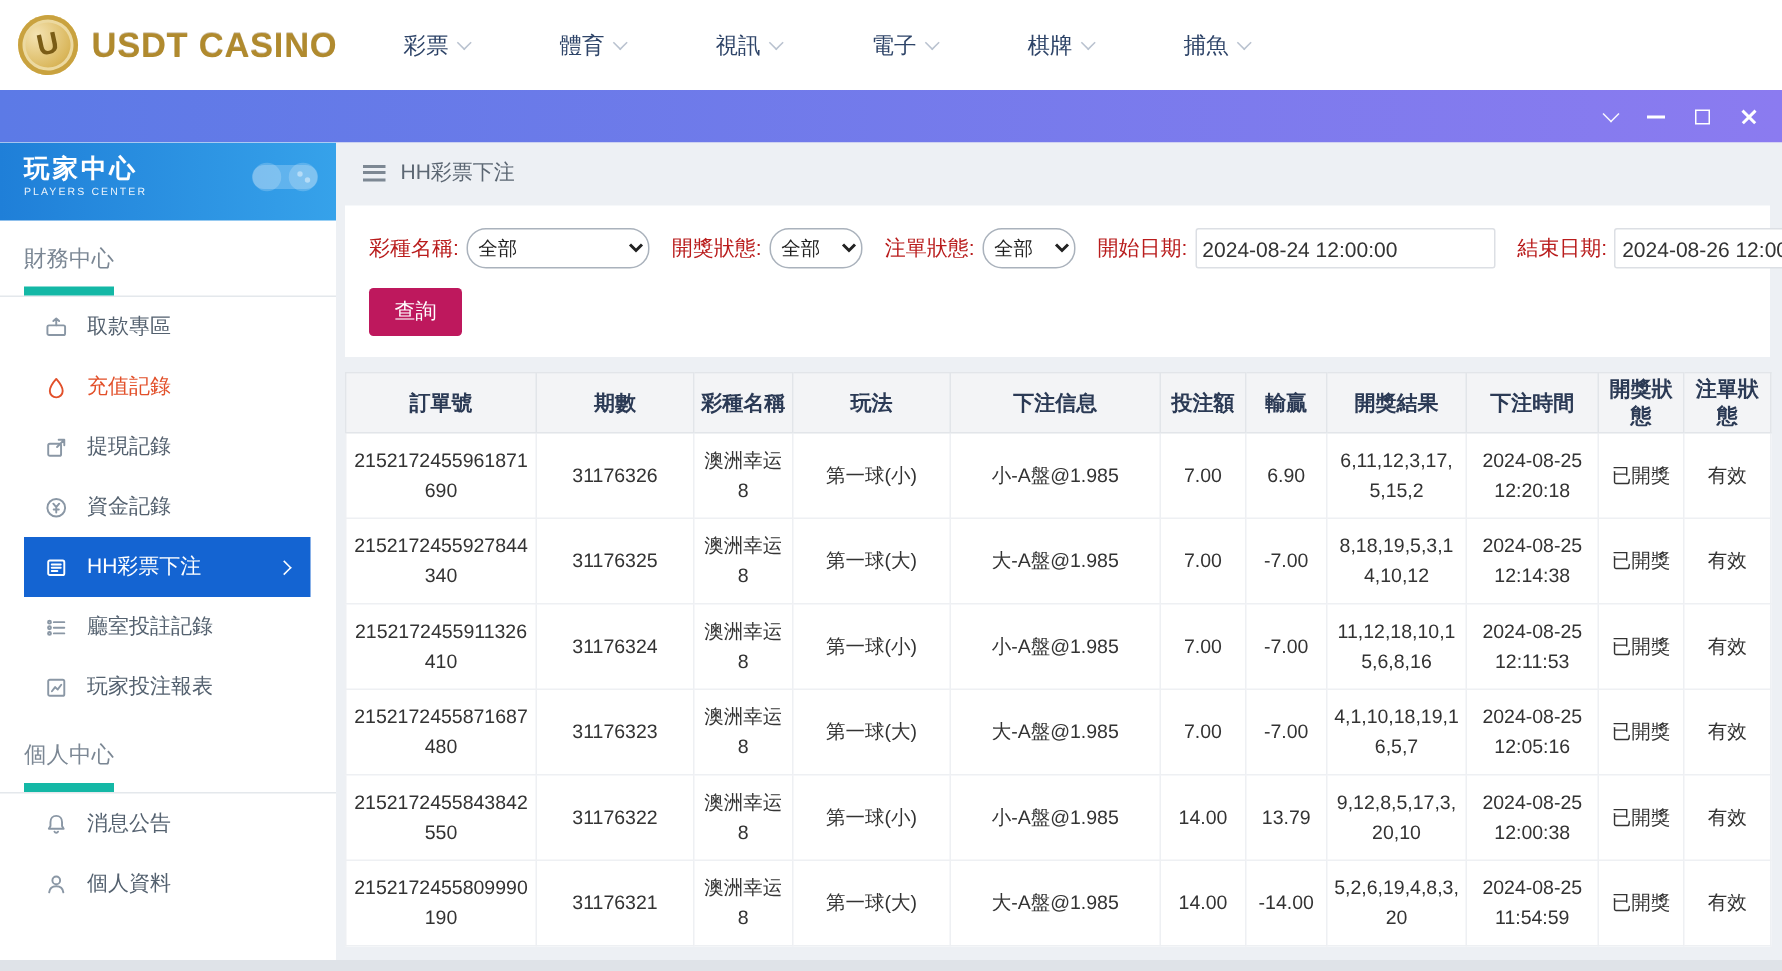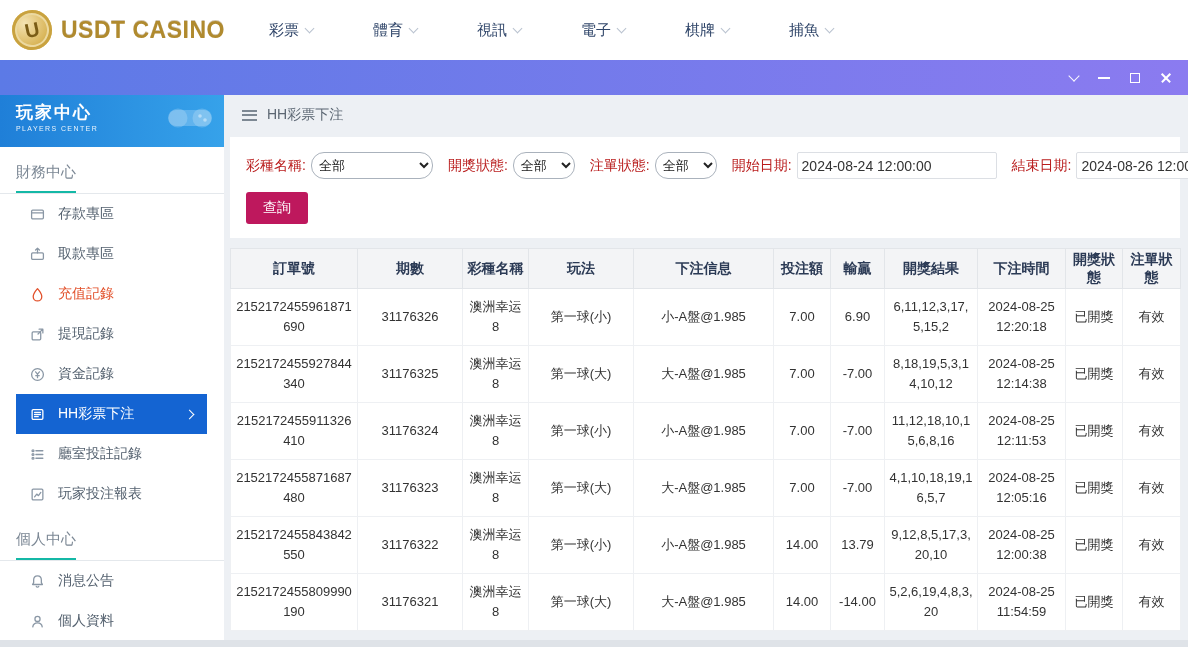--- a/index.html
+++ b/index.html
@@ -37,21 +37,21 @@
   .layout { display: flex; height: 552px; }
 
   
   .sidebar { width: 224px; background: #fff; flex: 0 0 224px; overflow: hidden; }
   .side-header { position: relative; height: 52px; background: linear-gradient(90deg, #1f7fd8, #36a2ea);
     color: #fff; padding: 6px 0 0 16px; }
   .side-header .t { font-size: 17px; font-weight: bold; letter-spacing: 2px; }
   .side-header .s { font-size: 7px; letter-spacing: 1.4px; opacity: .9; margin-top: 1px; }
   .side-header .pad { position: absolute; right: 8px; top: 8px; width: 52px; height: 30px; opacity: .9; }
   .section-title { padding: 16px 0 0 16px; border-bottom: 1px solid #e4e8ec; color: #7b8794; font-size: 15px; }
-  .section-title span { display: inline-block; padding-bottom: 9px; border-bottom: 2px solid #14b8a6; }
+  .section-title span { display: inline-block; padding-bottom: 9px; border-bottom: 6px solid #14b8a6; }
   .side-item { height: 40px; display: flex; align-items: center; gap: 13px; padding-left: 30px;
     color: #54616f; font-size: 14px; cursor: pointer; }
   .s-icon { width: 15px; height: 15px; color: #8a97a5; display: inline-flex; }
   .s-icon svg { width: 15px; height: 15px; }
   .side-item.accent, .side-item.accent .s-icon { color: #e2502a; }
   .side-item.active { background: #1464d2; color: #fff; margin: 0 17px 0 16px; padding-left: 14px; }
   .side-item.active .s-icon { color: #fff; }
   .chev-r { width: 7px; height: 7px; border-right: 1.7px solid #fff; border-top: 1.7px solid #fff;
     transform: rotate(45deg); margin-left: auto; margin-right: 14px; }
 
@@ -140,29 +140,20 @@
       <svg class="pad" viewBox="0 0 52 30">
         <rect x="4" y="7" width="44" height="16" rx="8" fill="rgba(255,255,255,.25)"></rect>
         <circle cx="14" cy="15" r="9.5" fill="rgba(255,255,255,.22)"></circle>
         <circle cx="38" cy="15" r="9.5" fill="rgba(255,255,255,.22)"></circle>
         <circle cx="36" cy="13" r="1.8" fill="rgba(255,255,255,.5)"></circle>
         <circle cx="41" cy="17" r="1.8" fill="rgba(255,255,255,.5)"></circle>
       </svg>
     </div>
     <div>
         <div class="section-title"><span>財務中心</span></div>
-        <div class="side-item">
-          <span class="s-icon">
-            <svg viewBox="0 0 14 14" fill="none" stroke="currentColor" stroke-width="1.2" stroke-linecap="round" stroke-linejoin="round">
-              <rect x="1.5" y="3" width="11" height="8" rx="1"></rect>
-              <path d="M1.5 5.5h11"></path>
-            </svg>
-          </span>
-          <span>存款專區</span>
-        </div>
         <div class="side-item">
           <span class="s-icon">
             <svg viewBox="0 0 14 14" fill="none" stroke="currentColor" stroke-width="1.2" stroke-linecap="round" stroke-linejoin="round">
               <rect x="1.5" y="5.5" width="11" height="6" rx="1"></rect>
               <path d="M7 1.2v4.3M5.2 2.8 7 1.2l1.8 1.6"></path>
             </svg>
           </span>
           <span>取款專區</span>
         </div>
         <div class="side-item accent">

